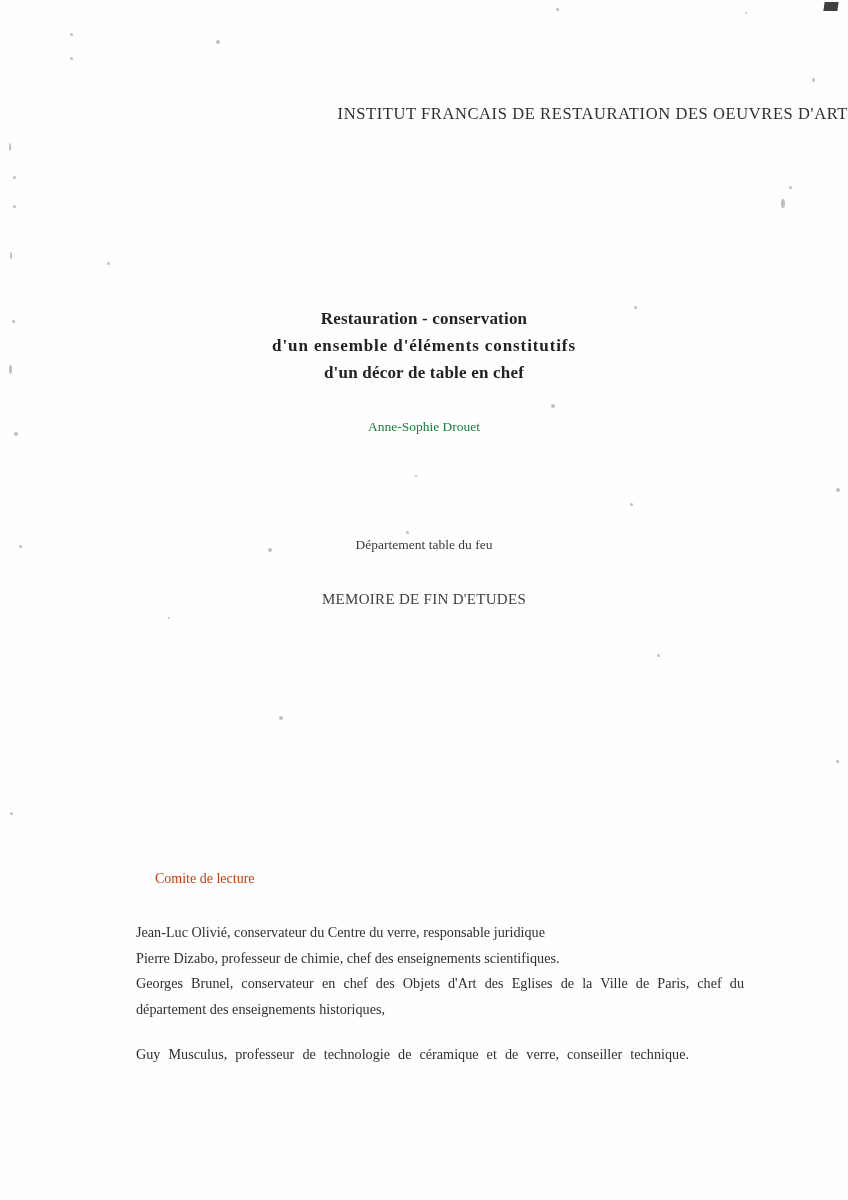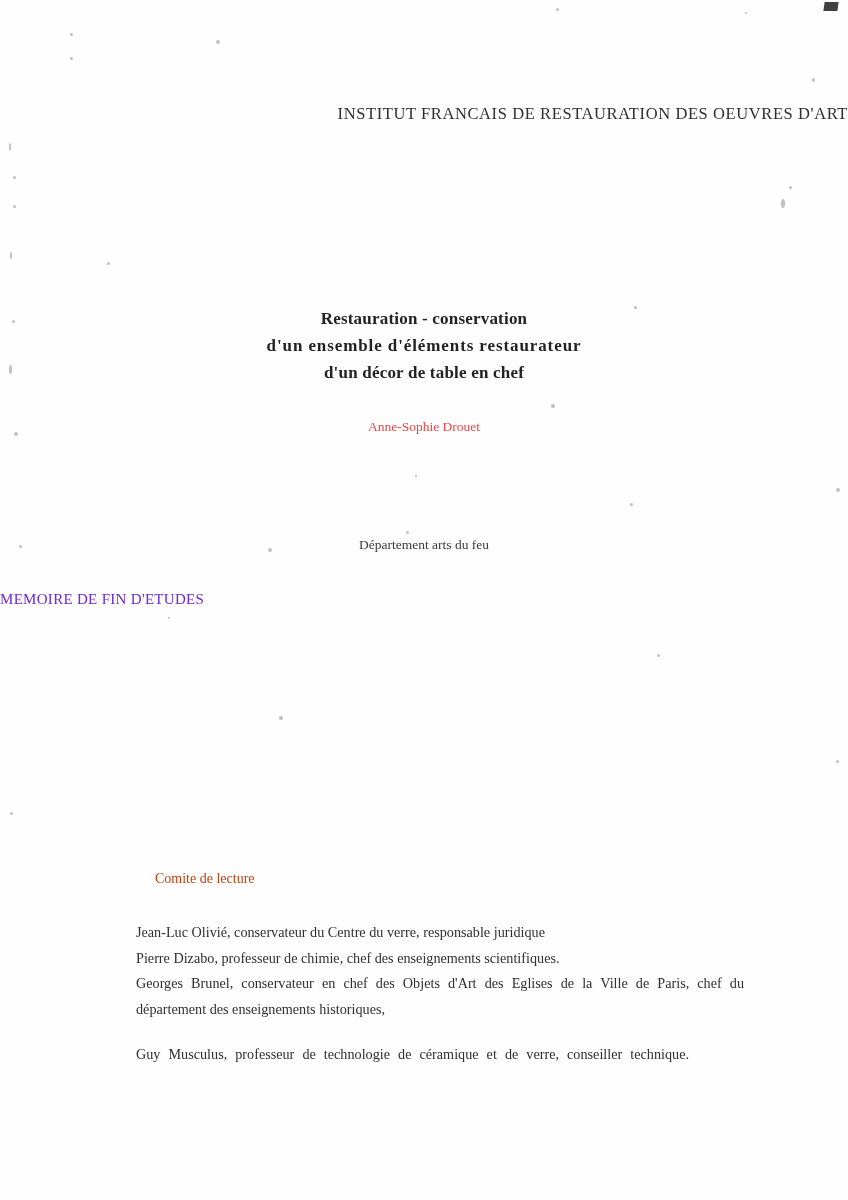--- a/index.html
+++ b/index.html
@@ -71,40 +71,41 @@
   }
   .title-line.l2 { letter-spacing: .9px; }
 
   .author {
     position: absolute;
     top: 419px;
     left: 0;
     right: 0;
     text-align: center;
     font-size: 13.5px;
-    color: #ef4444;
+    color: #15803d;
   }
 
   .dept {
     position: absolute;
     top: 537px;
     left: 0;
     right: 0;
     text-align: center;
     font-size: 13.5px;
     color: #3a3a3a;
   }
 
   .memoire {
     position: absolute;
     top: 591px;
     left: 0;
     right: 0;
+    text-align: center;
     font-size: 15px;
-    color: #6d28d9;
+    color: #404040;
     letter-spacing: .3px;
   }
   .date {
     position: absolute;
     top: 620px;
     left: 0;
     right: 0;
     text-align: center;
     font-size: 14px;
     color: #333;
@@ -170,27 +171,27 @@
   <div class="speck" style="left:279px;top:716px;width:4px;height:4px;"></div>
   <div class="speck" style="left:836px;top:760px;width:3px;height:3px;"></div>
   <div class="speck" style="left:10px;top:812px;width:3px;height:3px;"></div>
   <div class="speck" style="left:415px;top:475px;width:2px;height:2px;"></div>
   <div class="speck" style="left:168px;top:617px;width:2px;height:2px;"></div>
 
   <div class="institute">INSTITUT FRANCAIS DE RESTAURATION DES OEUVRES D'ART</div>
 
   <div class="title-block">
     <div class="title-line l1">Restauration - conservation</div>
-    <div class="title-line l2">d'un ensemble d'éléments restaurateur</div>
+    <div class="title-line l2">d'un ensemble d'éléments constitutifs</div>
     <div class="title-line l3">d'un décor de table en chef</div>
   </div>
 
   <div class="author">Anne-Sophie Drouet</div>
 
-  <div class="dept">Département arts du feu</div>
+  <div class="dept">Département table du feu</div>
 
   <div class="memoire">MEMOIRE DE FIN D'ETUDES</div>
 
   <div class="committee-title">Comite de lecture</div>
 
   <div class="committee-list">
     <p>Jean-Luc Olivié, conservateur du Centre du verre, responsable juridique</p>
     <p>Pierre Dizabo, professeur de chimie, chef des enseignements scientifiques.</p>
     <p>Georges Brunel, conservateur en chef des Objets d'Art des Eglises de la Ville de Paris, chef du département des enseignements historiques,</p>
     <p class="spread">Guy Musculus, professeur de technologie de céramique et de verre, conseiller technique.</p>

